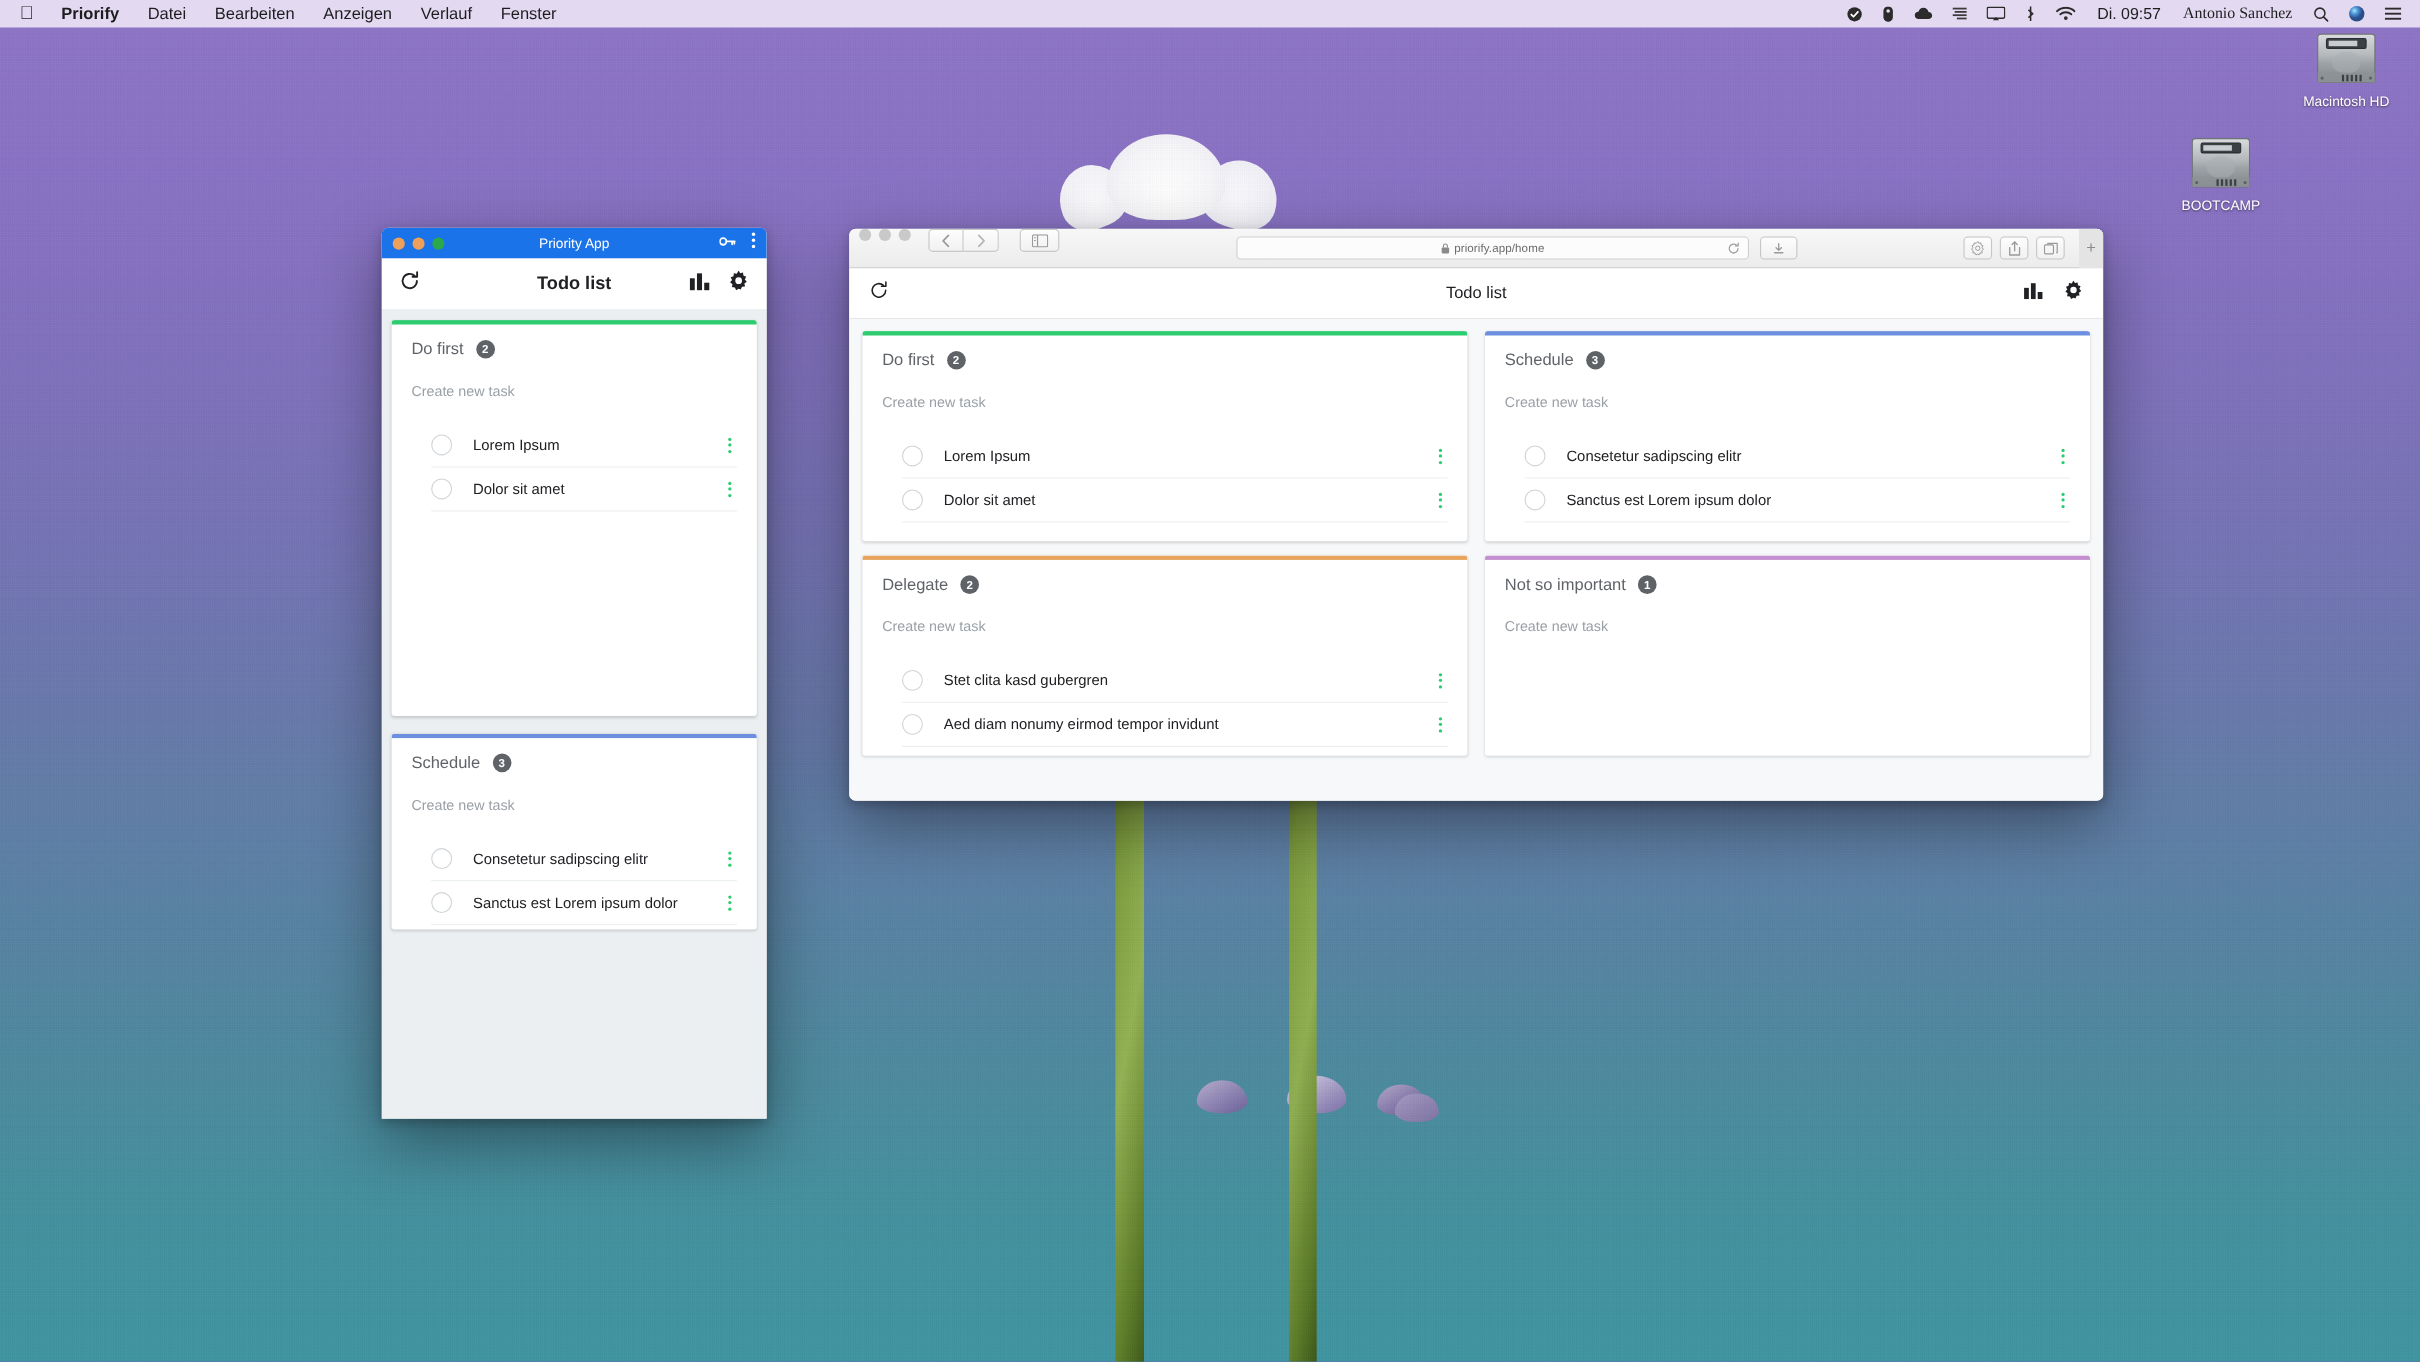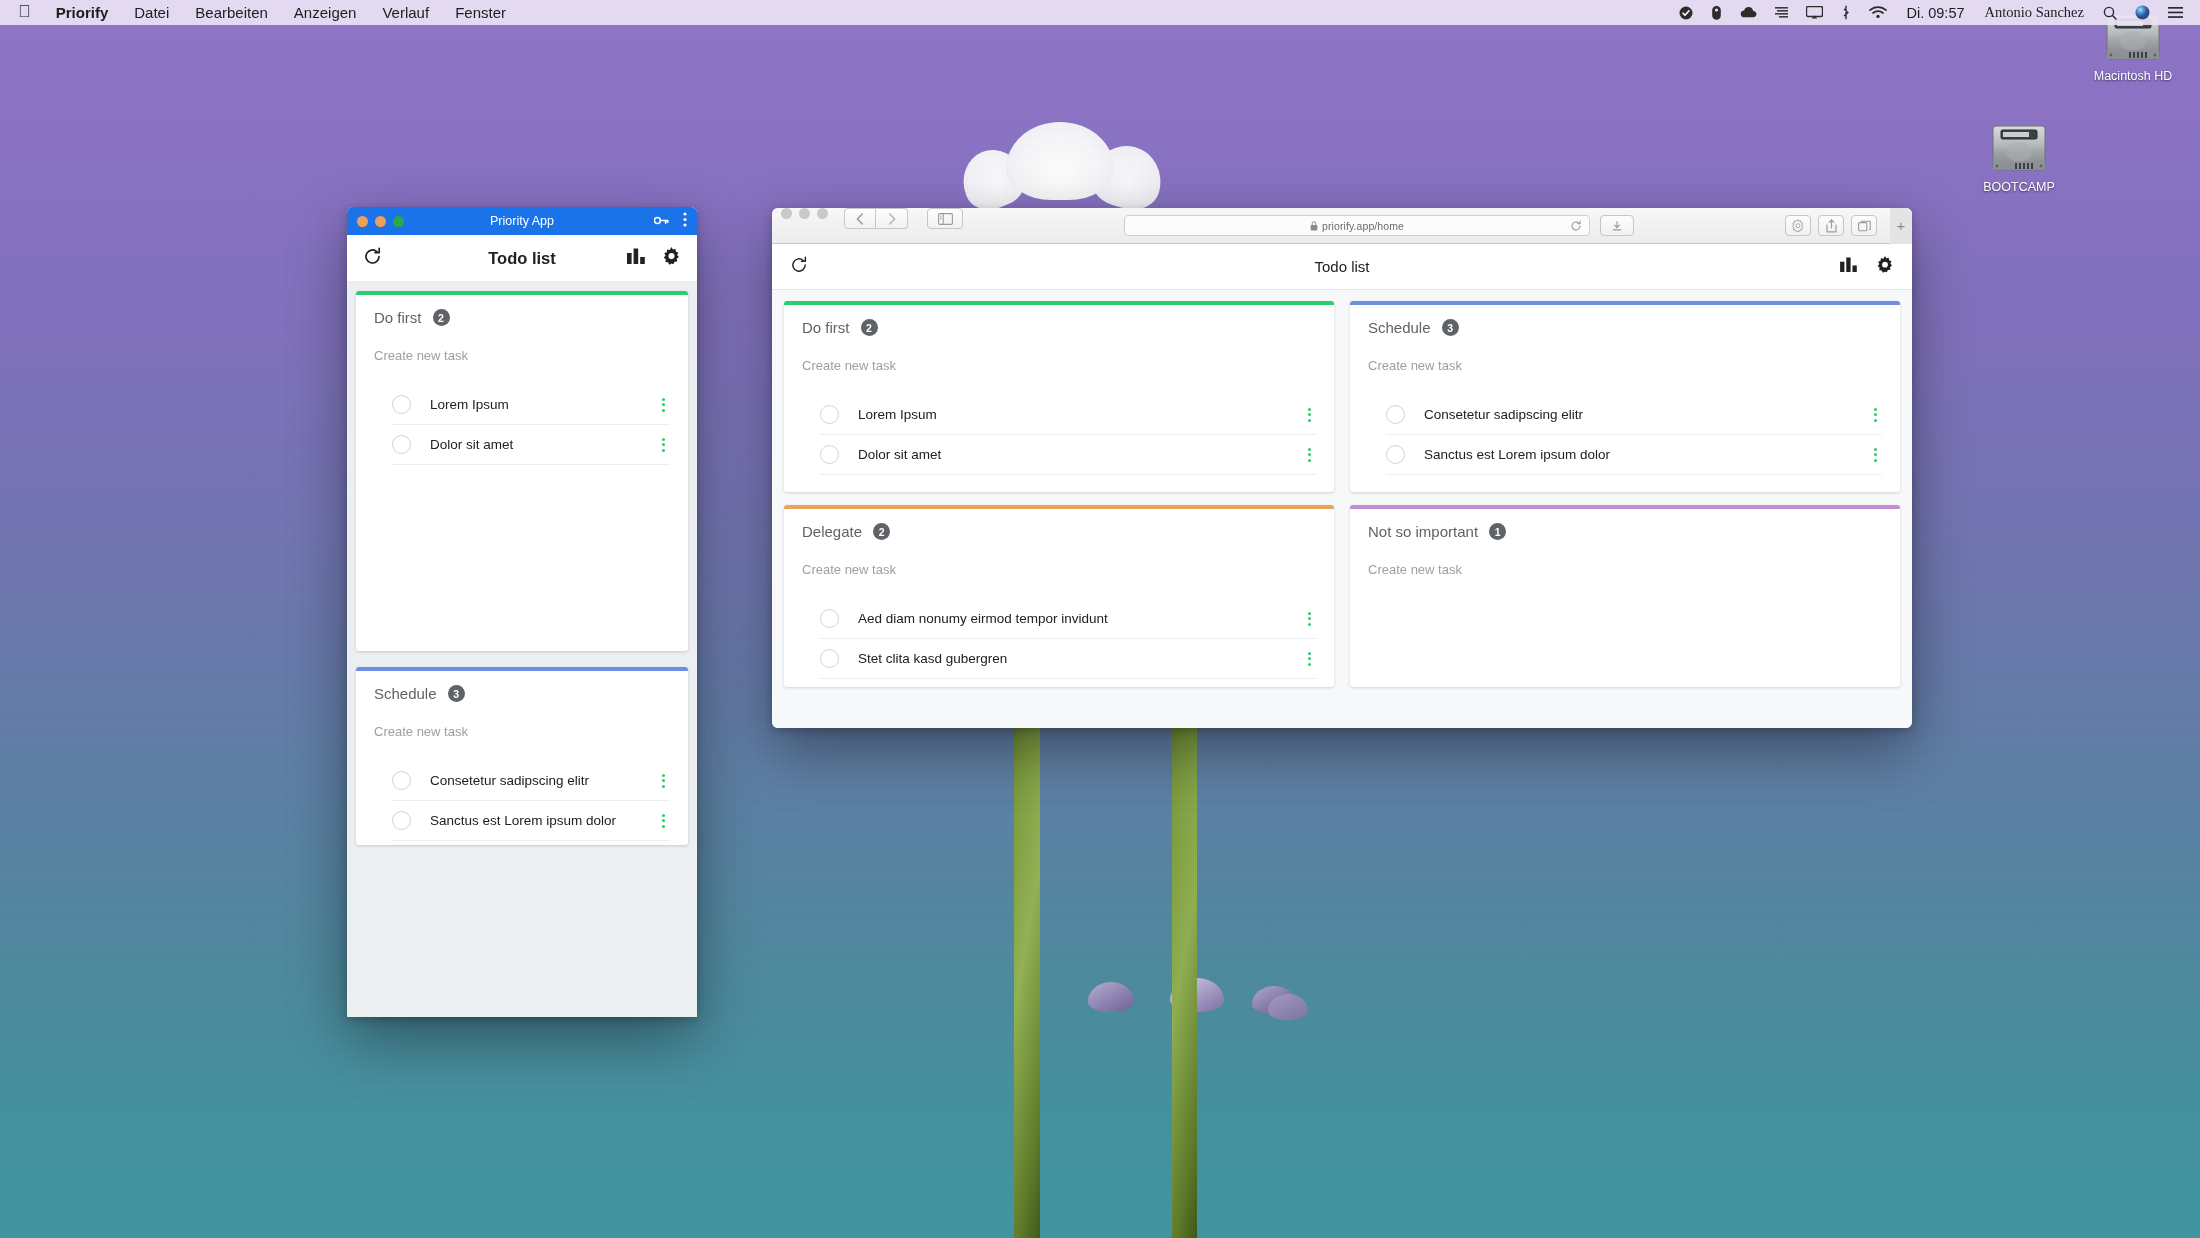--- a/index.html
+++ b/index.html
@@ -306,21 +306,21 @@
     <span class="mb-ricon">
       <svg width="15" height="13" viewBox="0 0 15 13">
         <rect x="0" y="1" width="15" height="1.7" fill="#2b2b2b"></rect>
         <rect x="0" y="5.6" width="15" height="1.7" fill="#2b2b2b"></rect>
         <rect x="0" y="10.2" width="15" height="1.7" fill="#2b2b2b"></rect>
       </svg>
     </span>
   </div>
 </div>
 
-<div class="desktop-icon" style="left:2073px; top:12px;">
+<div class="desktop-icon" style="left:2073px; top:28px;">
   <div class="dicon-img">
     <svg width="64" height="52" viewBox="0 0 64 52">
       <defs>
         <linearGradient id="hdg" x1="0" y1="0" x2="0" y2="1">
           <stop offset="0%" stop-color="#d9dbdd"></stop>
             <stop offset="42%" stop-color="#b6babd"></stop>
           <stop offset="60%" stop-color="#9ea3a7"></stop>
             <stop offset="100%" stop-color="#7f8489"></stop>
         </linearGradient>
       </defs>
@@ -643,30 +643,30 @@
         <div class="card-accent" style="background: rgb(232, 163, 92);"></div>
         <div class="card-inner">
           <div class="card-head">
             <span class="card-title">Delegate</span>
             <span class="badge">2</span>
           </div>
           <div class="create-task">Create new task</div>
           <div class="task-list">
             <div class="task-row">
               <span class="task-check"></span>
+              <span class="task-label">Stet clita kasd gubergren</span>
+              <span class="kebab">
+                <i></i>
+                <i></i>
+                <i></i>
+              </span>
+            </div>
+            <div class="task-row">
+              <span class="task-check"></span>
               <span class="task-label">Aed diam nonumy eirmod tempor invidunt</span>
-              <span class="kebab">
-                <i></i>
-                <i></i>
-                <i></i>
-              </span>
-            </div>
-            <div class="task-row">
-              <span class="task-check"></span>
-              <span class="task-label">Stet clita kasd gubergren</span>
               <span class="kebab">
                 <i></i>
                 <i></i>
                 <i></i>
               </span>
             </div>
           </div>
         </div>
       </div>
       <div class="card tall2">

